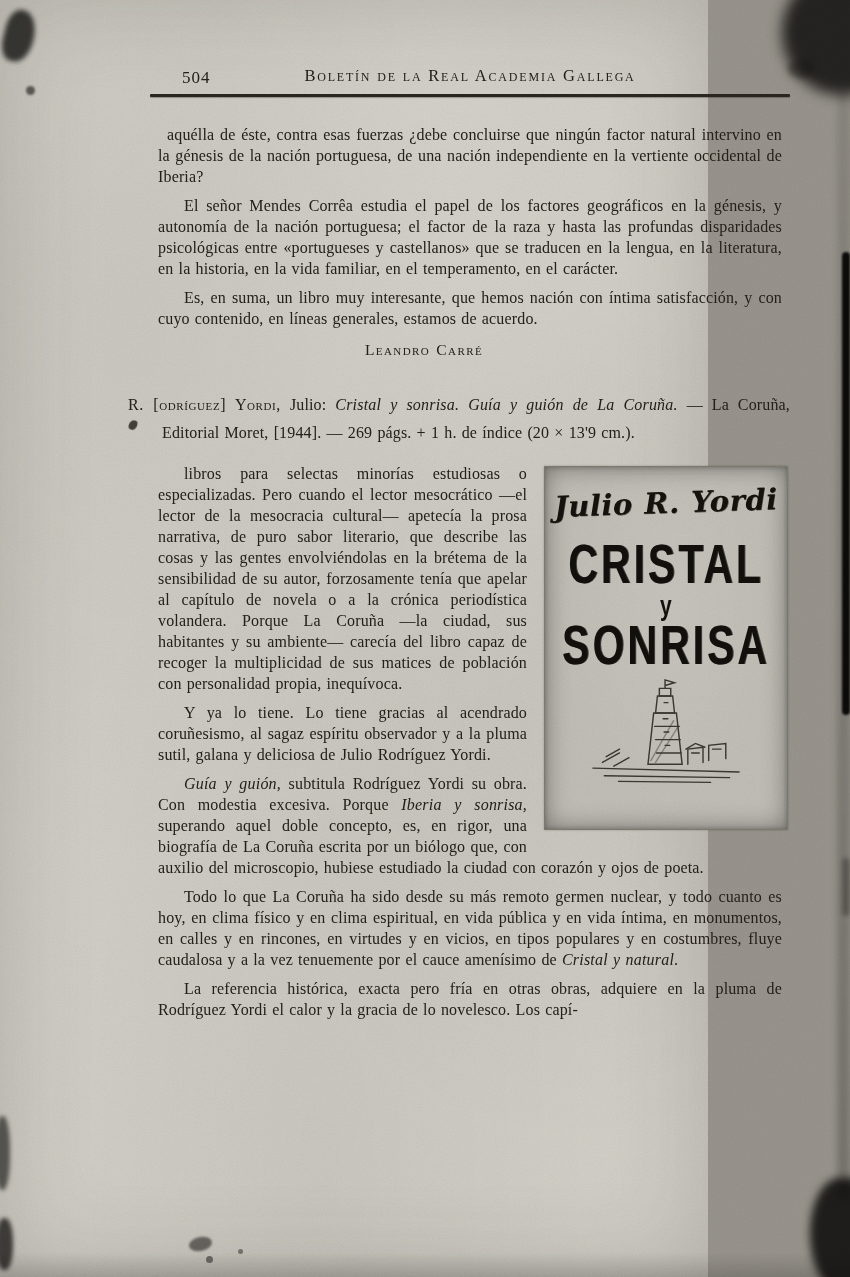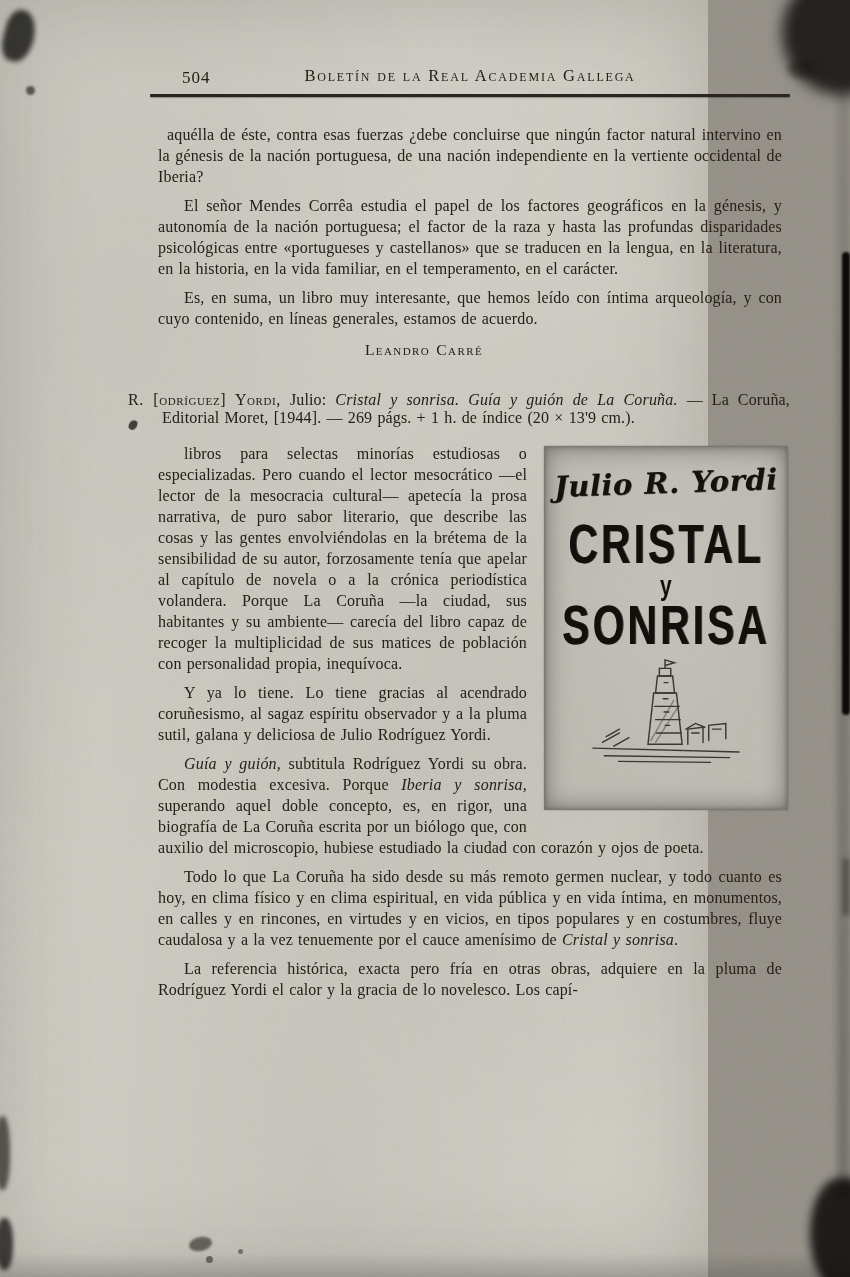--- a/index.html
+++ b/index.html
@@ -31,21 +31,21 @@
 
   .body-text { margin-top:27px; font-size:16px; line-height:21px; text-align:justify;
                word-spacing:1px; letter-spacing:0.15px; }
   .para { margin:8px; }
   .indent { text-indent:26px; }
   .half-indent { text-indent:9px; }
 
   .signature { text-align:center; padding-right:92px; margin-top:10px;
                font-variant:small-caps; letter-spacing:1.4px; font-size:15.5px; }
 
-  .entry-heading { margin:31px 0 16px -22px; padding-left:34px; text-indent:-34px; line-height:18px; }
+  .entry-heading { margin:31px 0 16px -22px; padding-left:34px; text-indent:-34px; line-height:28px; }
   .sc { font-variant:small-caps; letter-spacing:0.6px; }
   i { letter-spacing:0.2px; }
 
   .review-body > .para:first-child { margin-top:11px; }
 
   
   .cover {
     display:block; float:right; width:242px; height:362px; margin:3px -6px 10px 17px;
     position:relative; background:#c3c0b8; border:1px solid #7f7c74;
     box-shadow: inset 0 0 24px rgba(0,0,0,0.40), inset 0 0 5px rgba(0,0,0,0.28),
@@ -116,21 +116,21 @@
     <div class="header">
       <span class="page-number">504</span>
       <div class="journal-title">Boletín de la Real Academia Gallega</div>
     </div>
     <div class="rule"></div>
 
     <div class="body-text">
 
       <div class="para half-indent">aquélla de éste, contra esas fuerzas ¿debe concluirse que ningún factor natural intervino en la génesis de la nación portuguesa, de una nación independiente en la vertiente occidental de Iberia?</div>
       <div class="para indent">El señor Mendes Corrêa estudia el papel de los factores geográficos en la génesis, y autonomía de la nación portuguesa; el factor de la raza y hasta las profundas disparidades psicológicas entre «portugueses y castellanos» que se traducen en la lengua, en la literatura, en la historia, en la vida familiar, en el temperamento, en el carácter.</div>
-      <div class="para indent">Es, en suma, un libro muy interesante, que hemos leído con íntima arqueología, y con cuyo contenido, en líneas generales, estamos de acuerdo.</div>
+      <div class="para indent">Es, en suma, un libro muy interesante, que hemos nación con íntima satisfacción, y con cuyo contenido, en líneas generales, estamos de acuerdo.</div>
       <div class="signature">Leandro Carré</div>
 
       <div class="para entry-heading">
         <span class="sc">R. [odríguez] Yordi,</span>
         <span>Julio:</span>
         <i>Cristal y sonrisa. Guía y guión de La Coruña.</i>
         <span>— La Coruña, Editorial Moret, [1944]. — 269 págs. + 1 h. de índice (20 × 13'9 cm.).</span>
       </div>
 
       <div class="review-body">
@@ -175,21 +175,21 @@
           <span>libros para selectas minorías estudiosas o especializadas. Pero cuando el lector mesocrático —el lector de la mesocracia cultural— apetecía la prosa narrativa, de puro sabor literario, que describe las cosas y las gentes envolviéndolas en la brétema de la sensibilidad de su autor, forzosamente tenía que apelar al capítulo de novela o a la crónica periodística volandera. Porque La Coruña —la ciudad, sus habitantes y su ambiente— carecía del libro capaz de recoger la multiplicidad de sus matices de población con personalidad propia, inequívoca.</span>
         </div>
 
         <div class="para indent">Y ya lo tiene. Lo tiene gracias al acendrado coruñesismo, al sagaz espíritu observador y a la pluma sutil, galana y deliciosa de Julio Rodríguez Yordi.</div>
 
         <div class="para indent">
           <i>Guía y guión,</i><span> subtitula Rodríguez Yordi su obra. Con modestia excesiva. Porque </span><i>Iberia y sonrisa,</i><span> superando aquel doble concepto, es, en rigor, una biografía de La Coruña escrita por un biólogo que, con auxilio del microscopio, hubiese estudiado la ciudad con corazón y ojos de poeta.</span>
         </div>
 
         <div class="para indent">
-          <span>Todo lo que La Coruña ha sido desde su más remoto germen nuclear, y todo cuanto es hoy, en clima físico y en clima espiritual, en vida pública y en vida íntima, en monumentos, en calles y en rincones, en virtudes y en vicios, en tipos populares y en costumbres, fluye caudalosa y a la vez tenuemente por el cauce amenísimo de </span><i>Cristal y sonrisa</i><span>.</span>
+          <span>Todo lo que La Coruña ha sido desde su más remoto germen nuclear, y todo cuanto es hoy, en clima físico y en clima espiritual, en vida pública y en vida íntima, en monumentos, en calles y en rincones, en virtudes y en vicios, en tipos populares y en costumbres, fluye caudalosa y a la vez tenuemente por el cauce amenísimo de </span><i>Cristal y natural</i><span>.</span>
         </div>
 
         <div class="para indent">La referencia histórica, exacta pero fría en otras obras, adquiere en la pluma de Rodríguez Yordi el calor y la gracia de lo novelesco. Los capí-</div>
 
       </div>
     </div>
   </div>
 
   <div class="art a-tl1"></div>
   <div class="art a-tl2"></div>

